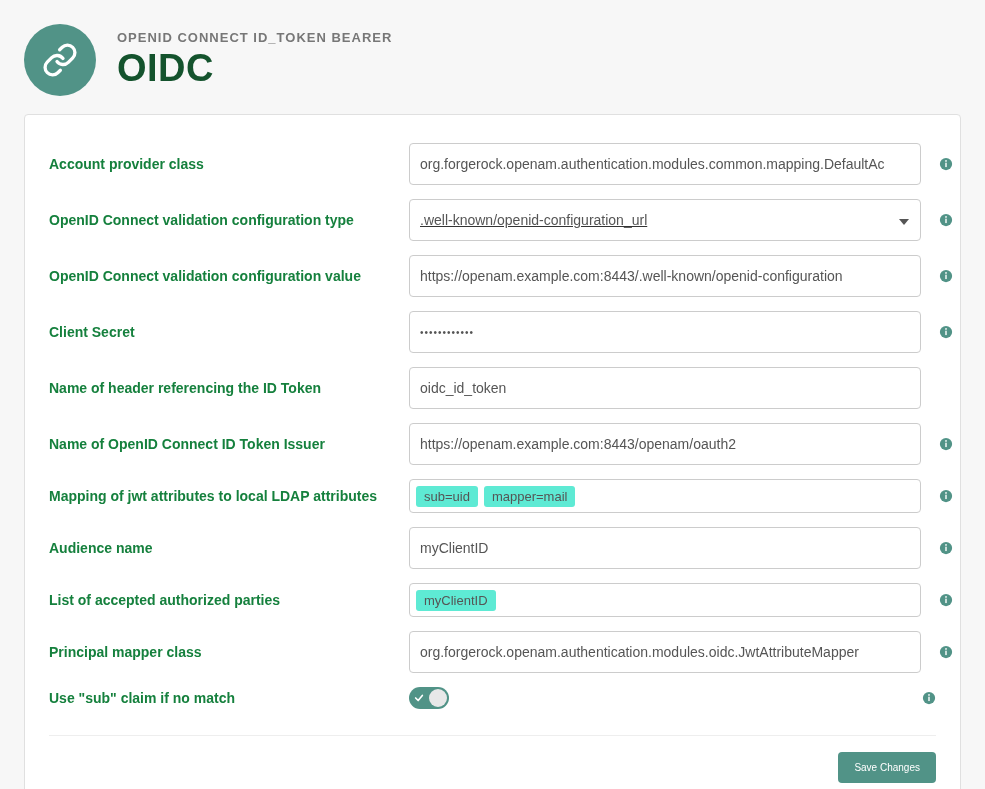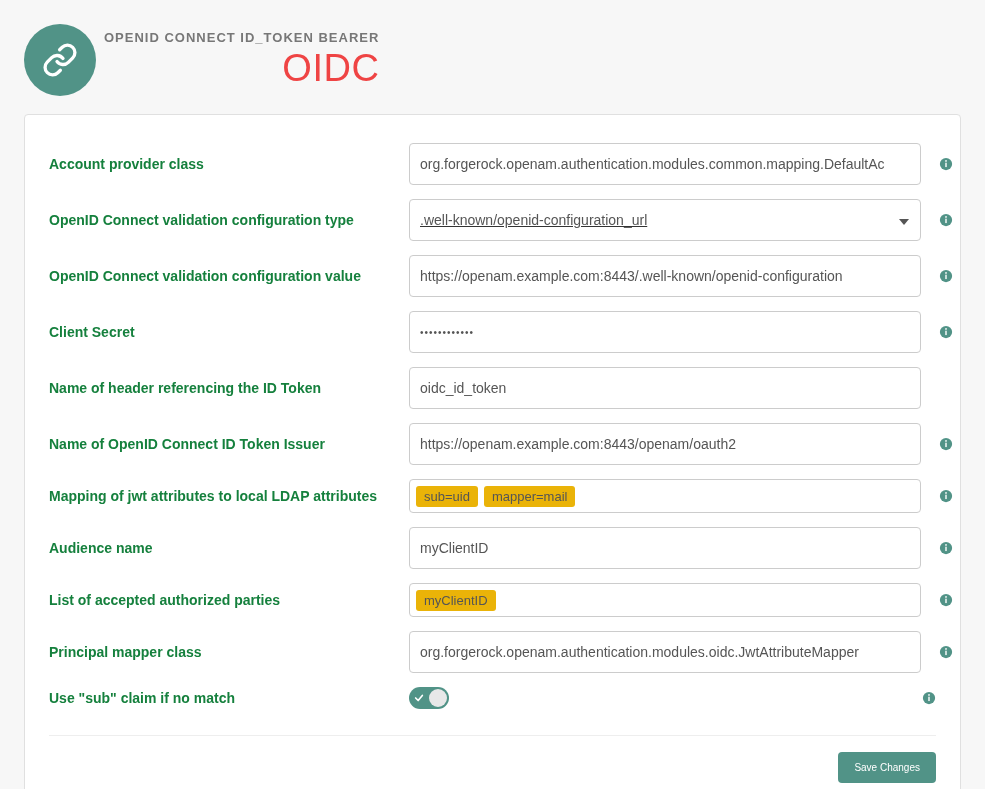--- a/index.html
+++ b/index.html
@@ -7,23 +7,22 @@
   font-family: -apple-system, BlinkMacSystemFont, "Segoe UI", Helvetica, Arial, sans-serif;
   background: #f7f7f7;
   color: #333;
   width: 985px;
   height: 789px;
   padding: 24px;
 }
 .header {
   display: flex;
   align-items: center;
-  gap: 8px;
+  gap: 21px;
   margin-bottom: 18px;
-  text-align: right;
 }
 .header-icon {
   width: 72px;
   height: 72px;
   border-radius: 50%;
   background: #519387;
   display: flex;
   align-items: center;
   justify-content: center;
   flex-shrink: 0;
@@ -31,22 +30,22 @@
 .header-text { display: flex; flex-direction: column; }
 .subtitle {
   font-size: 13px;
   letter-spacing: 1px;
   color: #777;
   font-weight: 600;
   text-transform: uppercase;
 }
 .title {
   font-size: 38px;
-  font-weight: 400;
-  color: #ef4444;
+  font-weight: 700;
+  color: #14532d;
   letter-spacing: 0.5px;
   margin-top: 2px;
 }
 .panel {
   background: #fff;
   border: 1px solid #e0e0e0;
   border-radius: 4px;
   padding: 28px 24px 18px 24px;
 }
 .form-row {
@@ -95,21 +94,21 @@
 .form-input::placeholder { color: #999; }
 .tag-box {
   display: flex;
   align-items: center;
   gap: 6px;
   padding: 4px 6px;
   height: auto;
   min-height: 34px;
 }
 .tag {
-  background: #eab308;
+  background: #5eead4;
   border-radius: 3px;
   padding: 3px 8px;
   font-size: 13px;
   color: #555;
 }
 .info-icon {
   width: 14px;
   height: 14px;
   margin-left: 18px;
   flex-shrink: 0;

